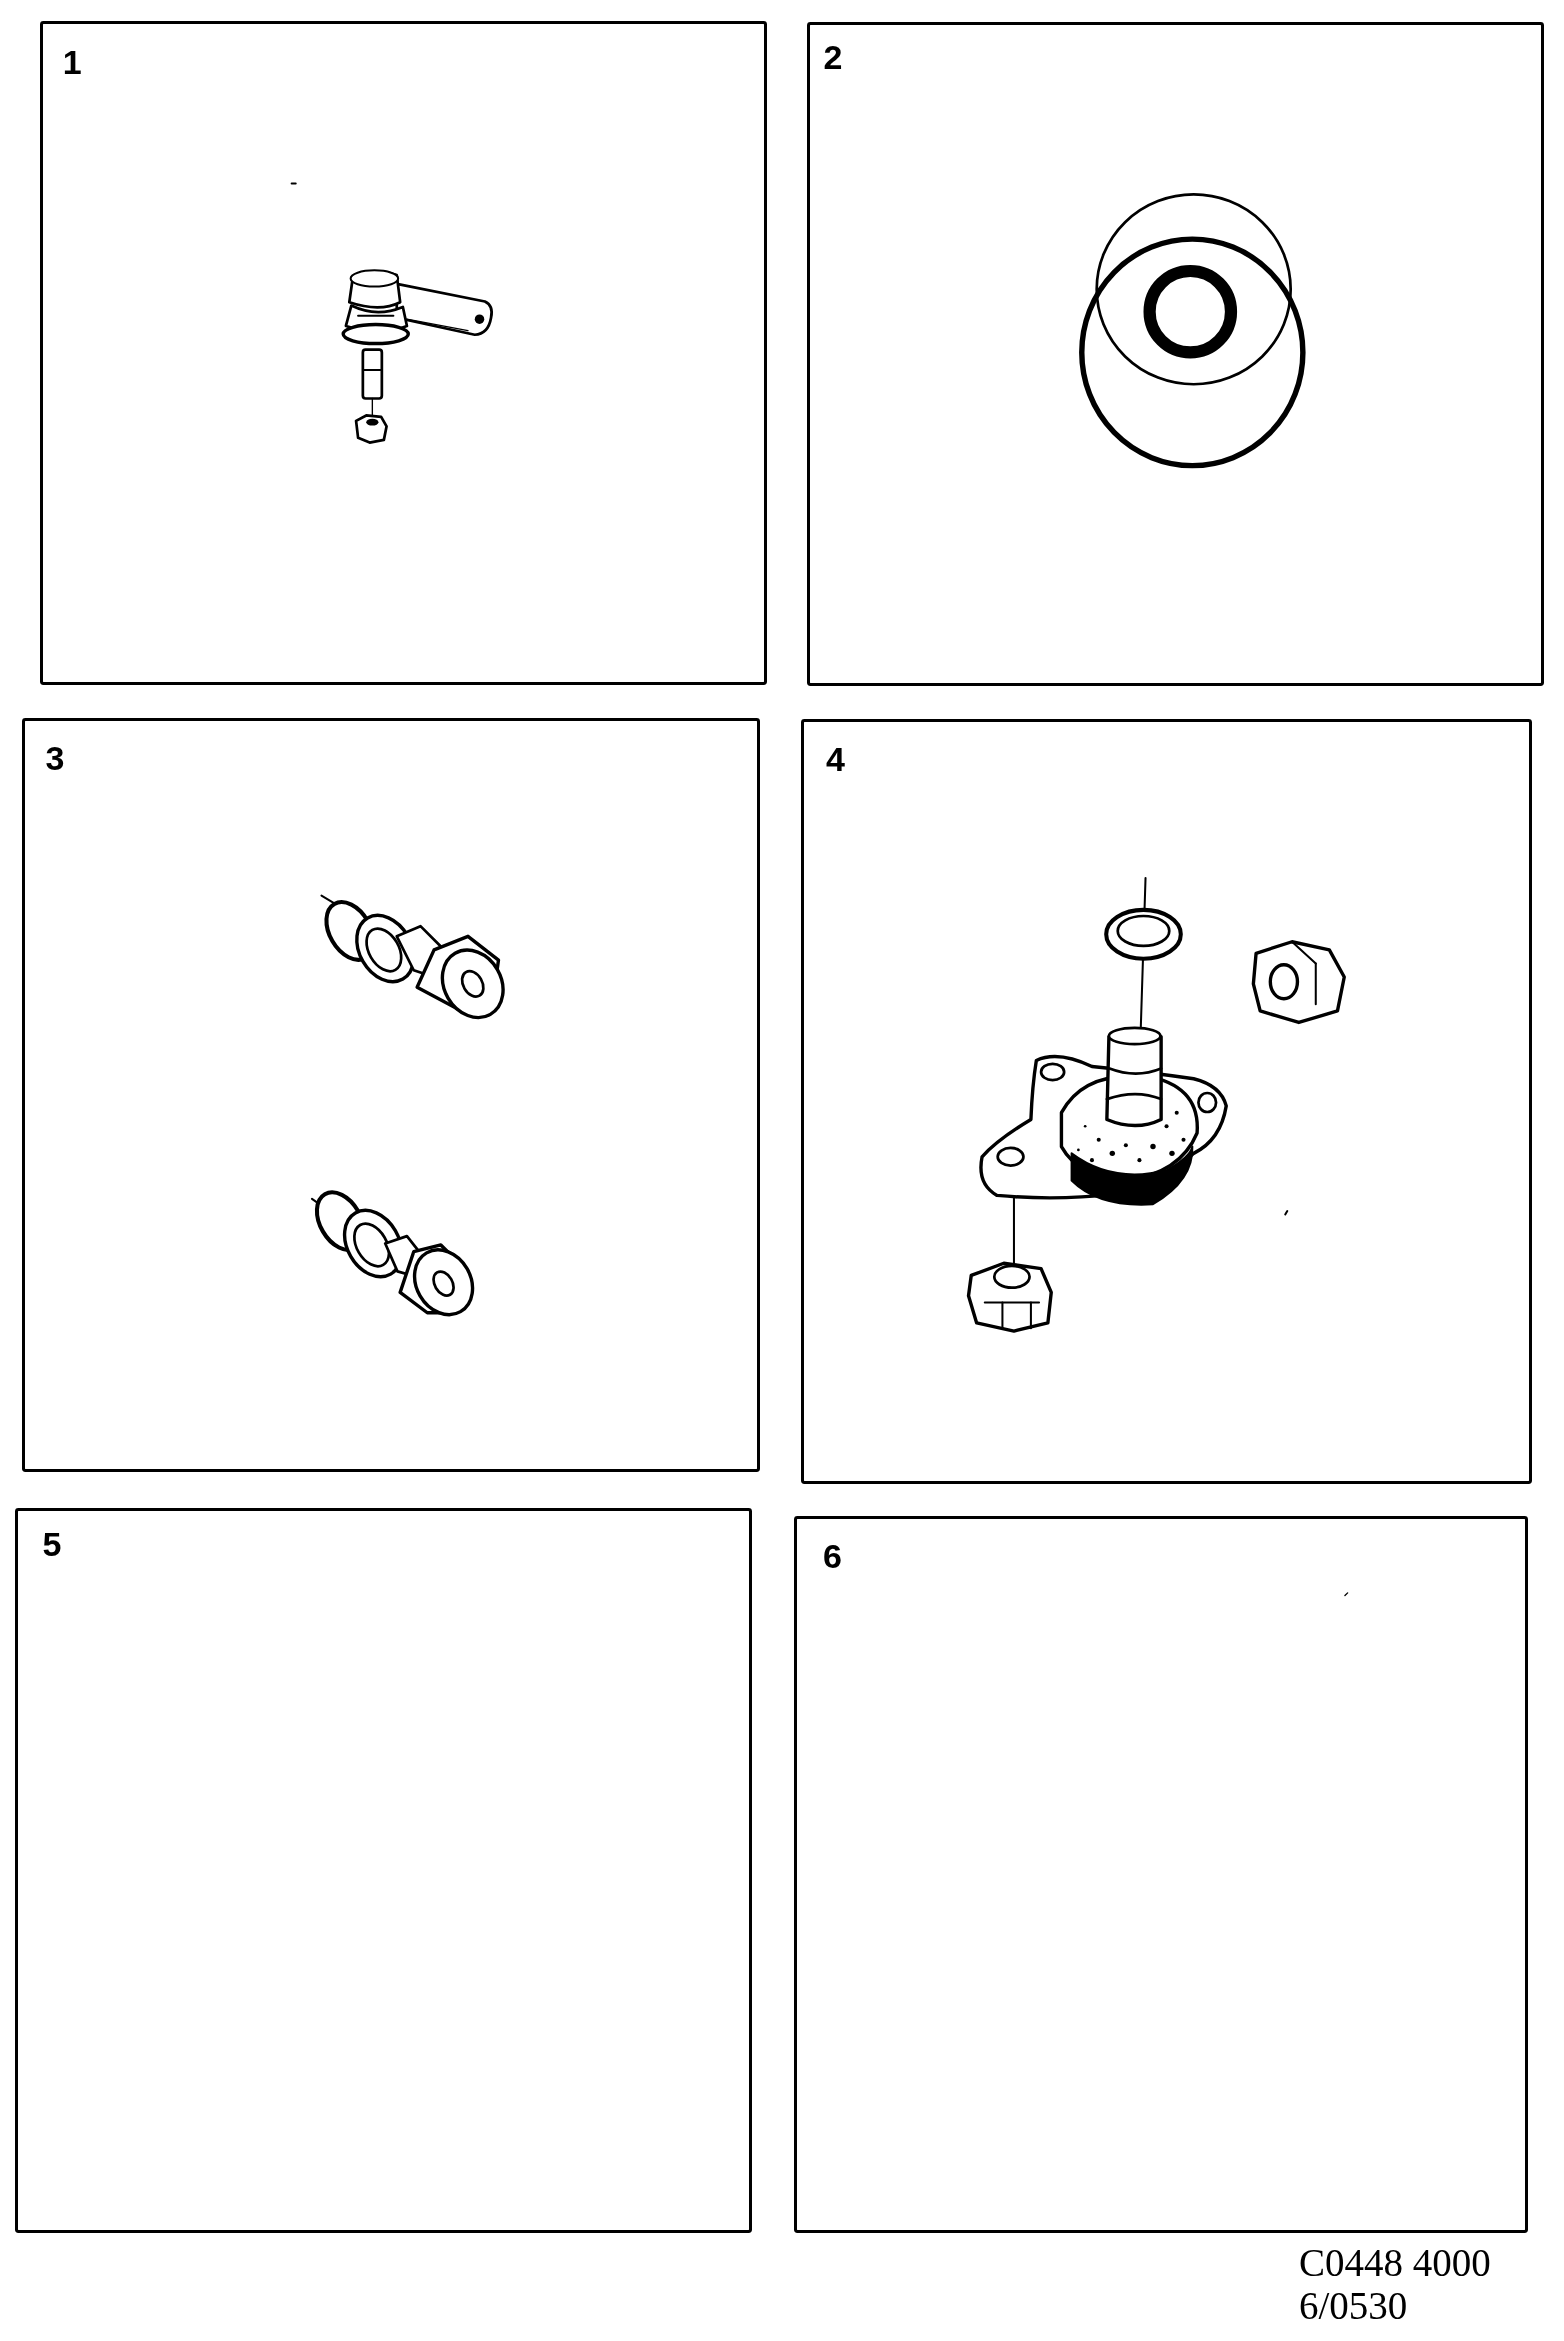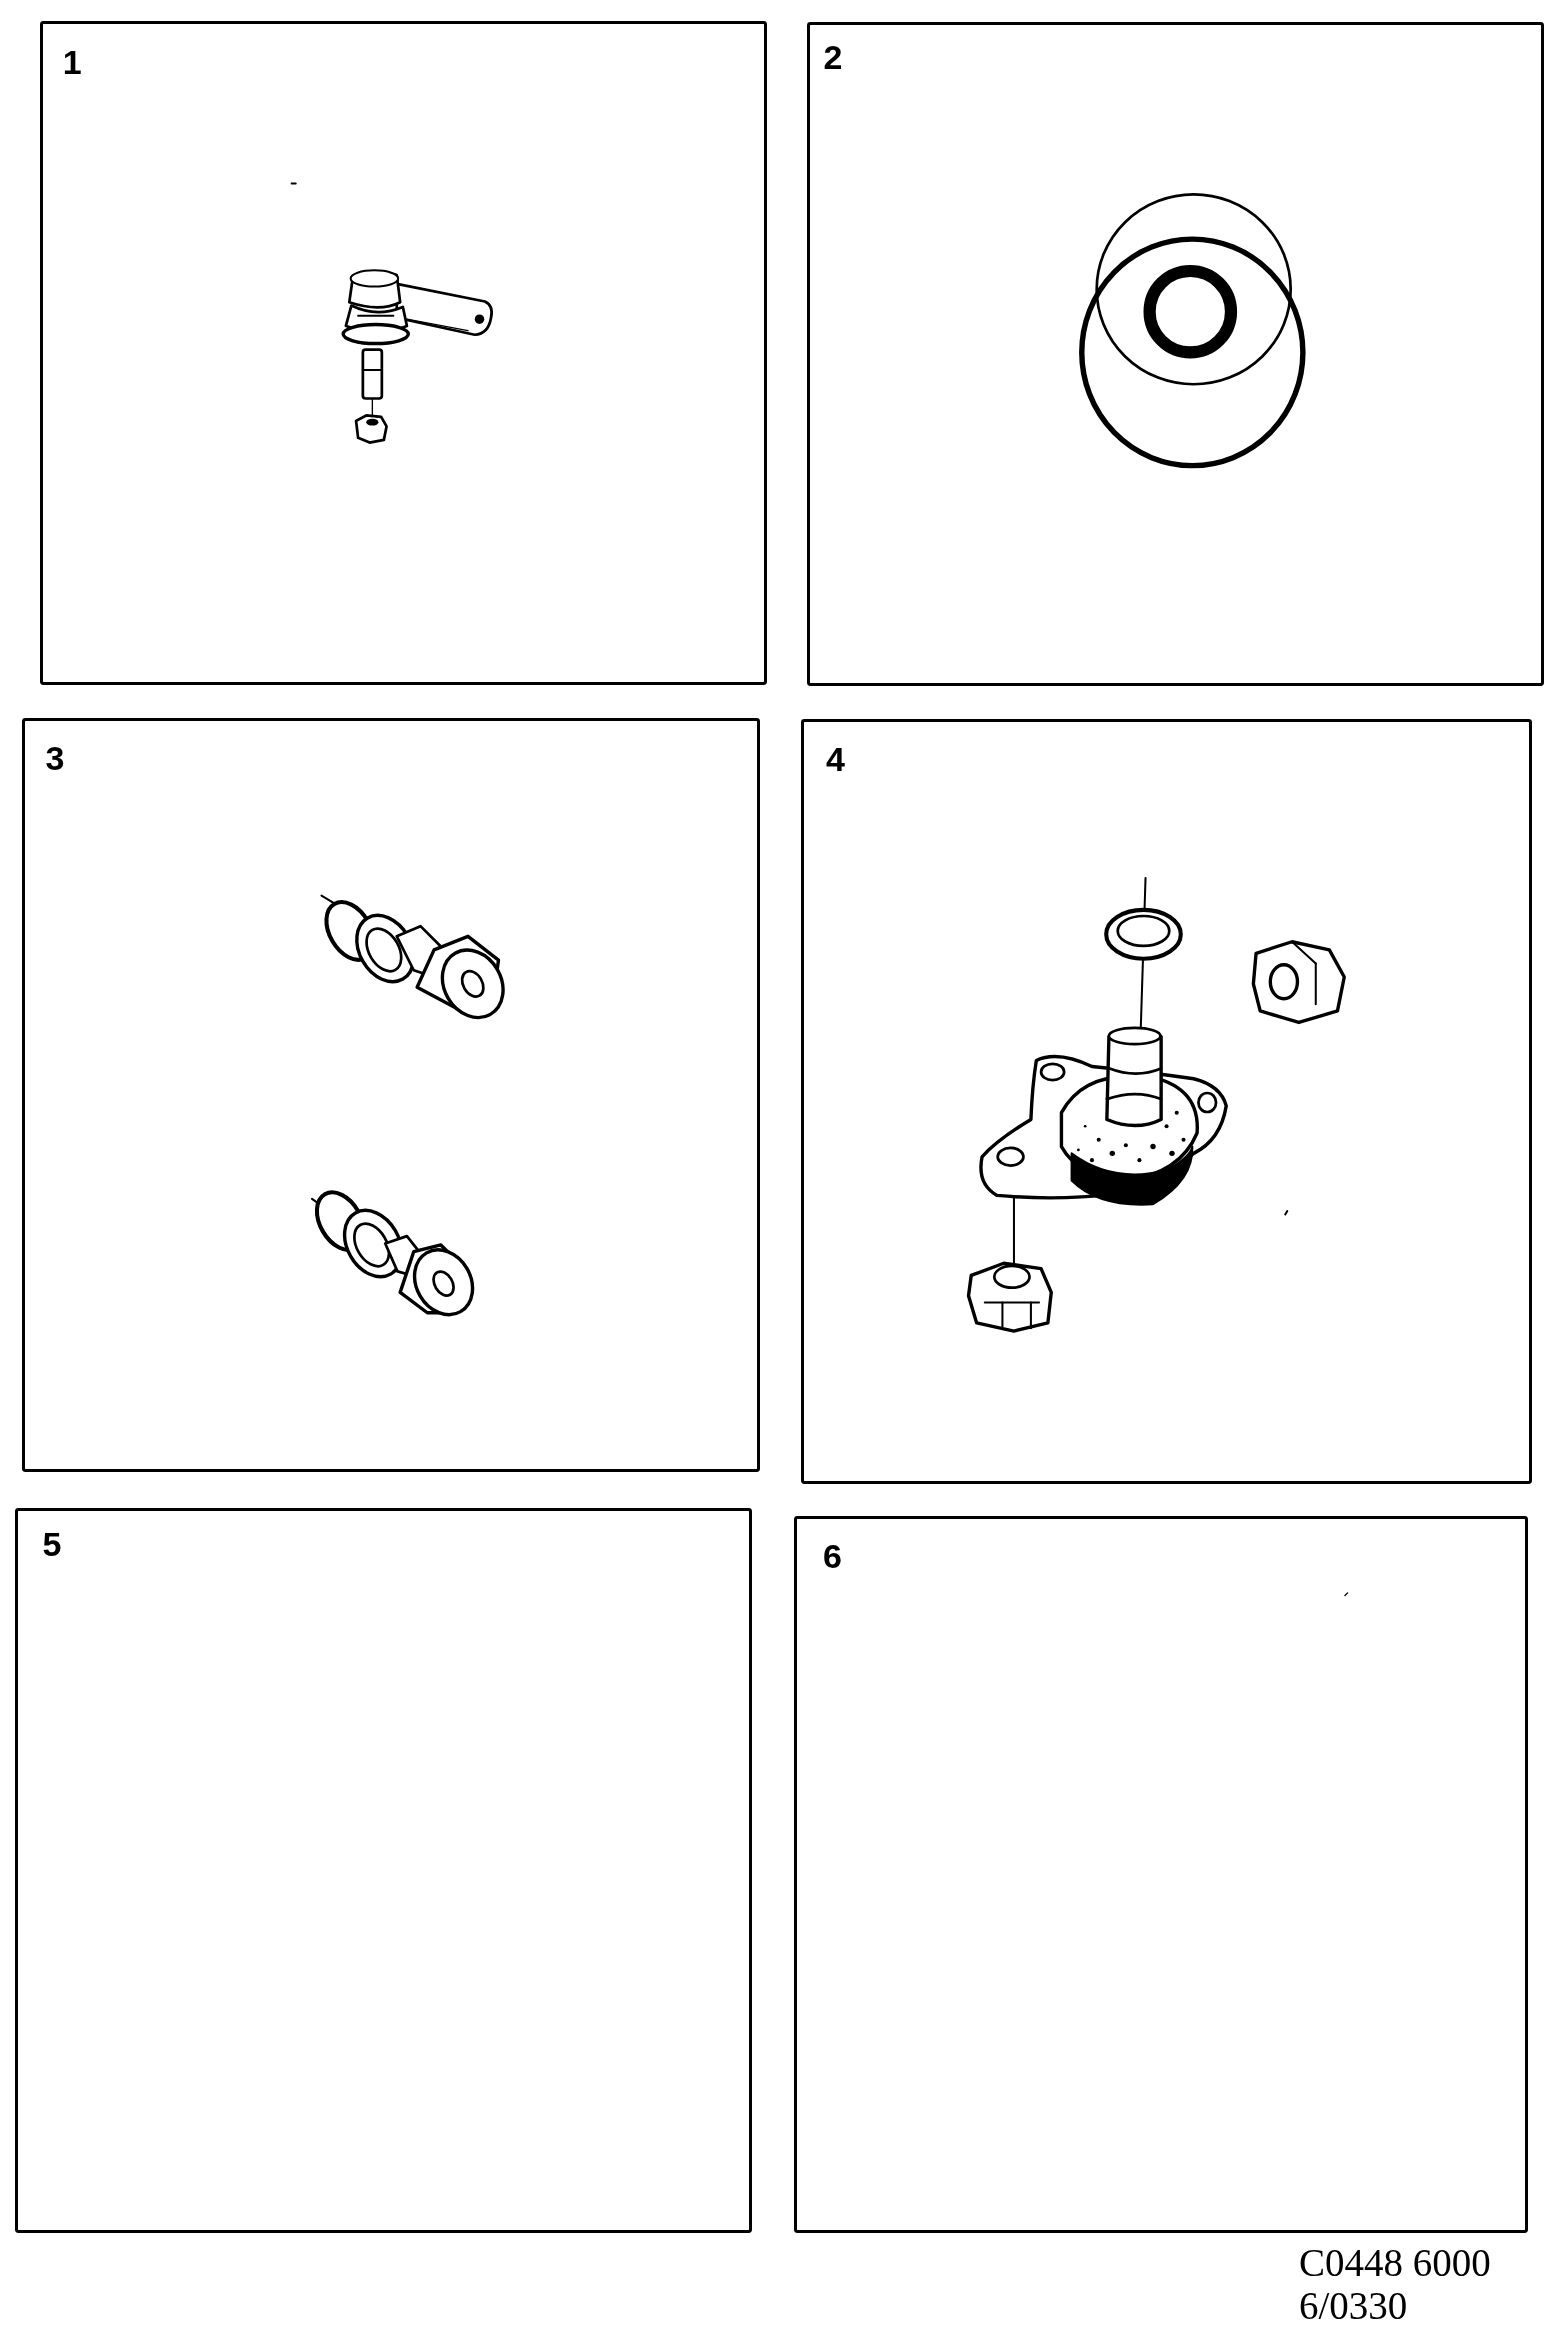--- a/index.html
+++ b/index.html
@@ -154,15 +154,15 @@
       <line x1="1452" y1="1920" x2="1532" y2="1920" stroke-width="3"></line>
       <line x1="1478" y1="1920" x2="1478" y2="1958" stroke-width="3"></line>
       <line x1="1520" y1="1920" x2="1520" y2="1958" stroke-width="3"></line>
       <line x1="1895" y1="1790" x2="1898" y2="1785" stroke-width="3"></line>
     </g>
 
     <line x1="1983" y1="2352" x2="1987" y2="2348" stroke-width="2"></line>
   </g>
 </svg>
 
-<div class="footer" style="top:2243px;">C0448 6000</div>
-<div class="footer" style="top:2286px;">6/0330</div>
+<div class="footer" style="top:2243px;">C0448 4000</div>
+<div class="footer" style="top:2286px;">6/0530</div>
 
 
 </body></html>

